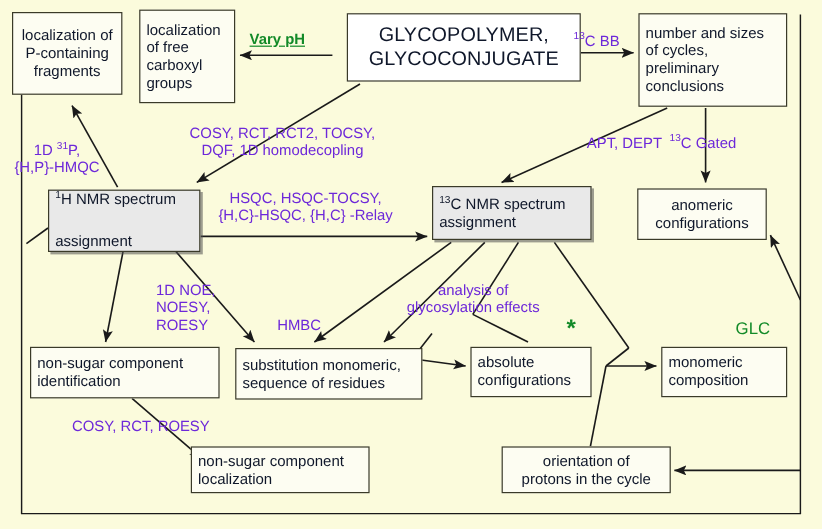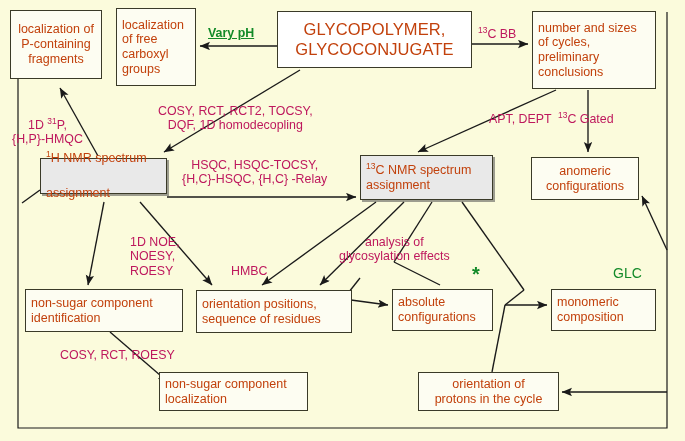--- a/index.html
+++ b/index.html
@@ -21,46 +21,47 @@
     position: absolute;
     left: 0; top: 0;
     width: 685px; height: 441px;
     pointer-events: none;
   }
   .node {
     position: absolute;
     box-sizing: border-box;
     border: 1px solid #3a3a28;
     background: #fdfdf2;
-    color: #c2410c;
+    color: #0f172a;
     font-size: 12.5px;
     line-height: 1.18;
     padding: 3px 5px;
     display: flex;
     flex-direction: column;
     justify-content: center;
     z-index: 3;
   }
   .node.center-txt { text-align: center; align-items: center; }
   .node.shadowed {
     background: #e9e9e9;
     border: 1px solid #3a3a28;
     box-shadow: 2px 2px 0 rgba(80,80,80,0.55);
   }
   .node.big {
     font-size: 16.5px;
     letter-spacing: 0.1px;
     background: #ffffff;
+    margin-left: 12px;
   }
   .node .ln { display: block; white-space: nowrap; }
   sup { font-size: 0.68em; vertical-align: super; line-height: 0; }
 
   .lbl {
     position: absolute;
-    color: #be185d;
+    color: #6d28d9;
     font-size: 12.4px;
     line-height: 1.15;
     white-space: nowrap;
     z-index: 4;
   }
   .lbl.ctr { text-align: center; }
   .lbl.green { color: #128a28; font-weight: bold; }
   .lbl.star {
     color: #128a28;
     font-size: 20px;
@@ -148,42 +149,42 @@
     <span class="ln">GLYCOCONJUGATE</span>
   </div>
 
   <div class="node" style="left:532px; top:11px; width:124px; height:78px;">
     <span class="ln">number and sizes</span>
     <span class="ln">of cycles,</span>
     <span class="ln">preliminary</span>
     <span class="ln">conclusions</span>
   </div>
 
-  <div class="node shadowed" style="left:40px; top:158px; width:127px; height:36px;gap:20px;">
+  <div class="node shadowed" style="left:40px; top:158px; width:127px; height:52px;gap:20px;">
     <span class="ln"><sup>1</sup><span>H NMR spectrum</span></span>
     <span class="ln">assignment</span>
   </div>
 
   <div class="node shadowed" style="left:360px; top:155px; width:133px; height:45px;">
     <span class="ln"><sup>13</sup><span>C NMR spectrum</span></span>
     <span class="ln">assignment</span>
   </div>
 
   <div class="node" style="left:531px; top:157px; width:108px; height:43px;text-align:center;">
     <span class="ln">anomeric</span>
     <span class="ln">configurations</span>
   </div>
 
   <div class="node" style="left:25px; top:289px; width:158px; height:43px;">
     <span class="ln">non-sugar component</span>
     <span class="ln">identification</span>
   </div>
 
   <div class="node" style="left:196px; top:290px; width:156px; height:43px;">
-    <span class="ln">orientation positions,</span>
+    <span class="ln">substitution monomeric,</span>
     <span class="ln">sequence of residues</span>
   </div>
 
   <div class="node" style="left:392px; top:289px; width:101px; height:42px;">
     <span class="ln">absolute</span>
     <span class="ln">configurations</span>
   </div>
 
   <div class="node" style="left:551px; top:289px; width:105px; height:42px;">
     <span class="ln">monomeric</span>

